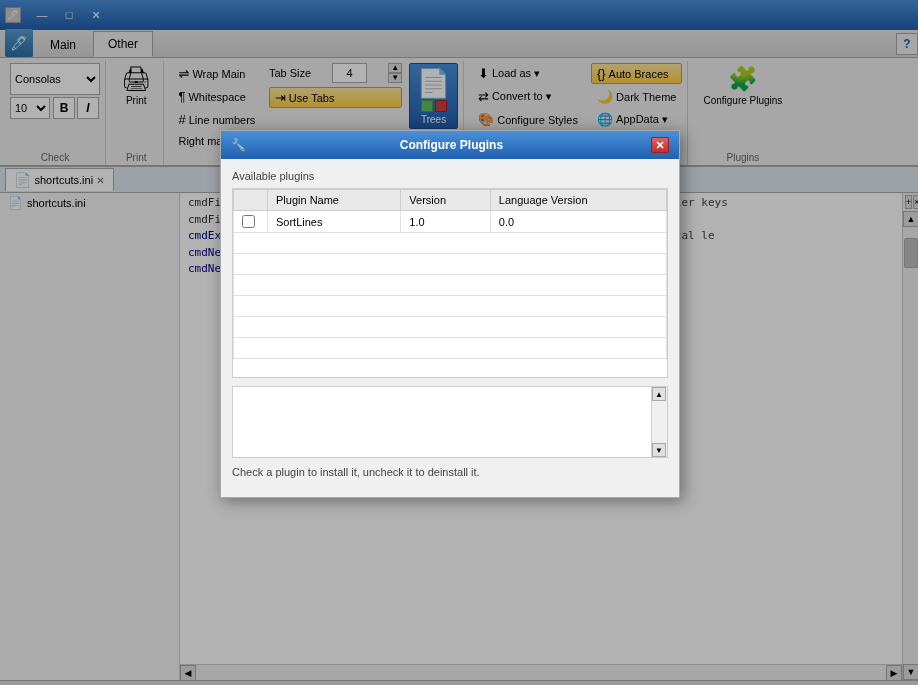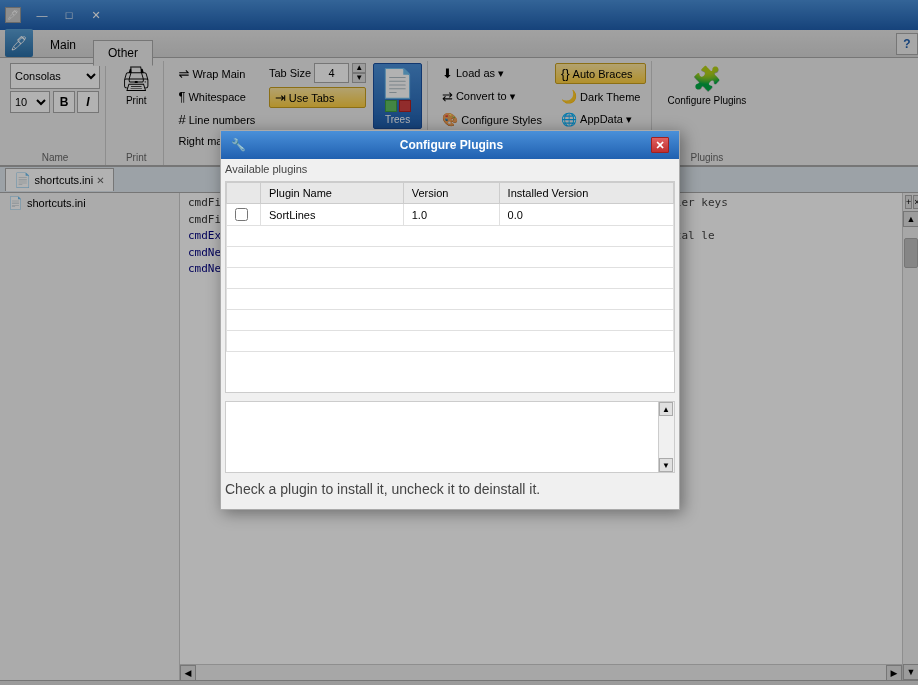--- a/index.html
+++ b/index.html
@@ -9,21 +9,21 @@
     .title-bar { height: 30px; background: linear-gradient(to bottom, #4a90d9, #2060b0); display: flex; align-items: center; padding: 0 5px; color: white; font-size: 12px; }
     .title-bar-icons { display: flex; gap: 3px; margin-right: 8px; }
     .title-icon { width: 16px; height: 16px; background: #ccc; border: 1px solid #999; font-size: 9px; display: flex; align-items: center; justify-content: center; cursor: pointer; }
     .title-text { flex: 1; font-size: 12px; }
     .title-controls { display: flex; gap: 1px; }
     .title-ctrl-btn { width: 26px; height: 20px; display: flex; align-items: center; justify-content: center; font-size: 11px; cursor: pointer; color: white; background: transparent; border: none; }
 
     
     .ribbon-tabs { height: 28px; background: linear-gradient(to bottom, #e8e8e8, #d8d8d8); display: flex; align-items: flex-end; padding-left: 5px; border-bottom: 1px solid #aaa; }
     .ribbon-tab { padding: 5px 14px; font-size: 12px; cursor: pointer; background: transparent; border: 1px solid transparent; border-bottom: none; margin-right: 2px; }
-    .ribbon-tab.active { background: #f0f0f0; border-color: #aaa; border-bottom: 1px solid #f0f0f0; color: #000; position: relative; top: 9px; }
+    .ribbon-tab.active { background: #f0f0f0; border-color: #aaa; border-bottom: 1px solid #f0f0f0; color: #000; position: relative; top: 0; }
     .ribbon-tab-icon { width: 28px; height: 28px; background: linear-gradient(to bottom, #5a9fd4, #2a6fa8); display: flex; align-items: center; justify-content: center; margin-right: 2px; border-radius: 2px; color: white; font-size: 14px; cursor: pointer; }
 
     
     .ribbon { background: #f0f0f0; border-bottom: 2px solid #aaa; padding: 3px 5px 0 5px; display: flex; align-items: stretch; min-height: 90px; }
     .ribbon-group { display: flex; flex-direction: column; align-items: flex-start; padding: 0 5px; border-right: 1px solid #ccc; margin-right: 3px; }
     .ribbon-group-label { font-size: 10px; color: #666; text-align: center; width: 100%; margin-top: auto; padding: 2px 0; }
     .ribbon-group-content { display: flex; align-items: flex-start; gap: 3px; flex: 1; }
 
     
     .ribbon-btn-lg { display: flex; flex-direction: column; align-items: center; padding: 3px 6px; cursor: pointer; border: 1px solid transparent; border-radius: 2px; min-width: 42px; }
@@ -33,21 +33,21 @@
     .ribbon-btn-sm { display: flex; align-items: center; gap: 3px; padding: 2px 5px; cursor: pointer; border: 1px solid transparent; border-radius: 2px; font-size: 11px; white-space: nowrap; }
     .ribbon-btn-sm .sm-icon { font-size: 13px; }
 
     .ribbon-btn-highlight { background: linear-gradient(to bottom, #ffe8a0, #ffd040); border: 1px solid #c8a020 !important; }
     .ribbon-btn-blue { background: linear-gradient(to bottom, #4a90d9, #2060b0); color: white; border: 1px solid #1a50a0 !important; }
 
     .ribbon-col { display: flex; flex-direction: column; gap: 2px; justify-content: flex-start; padding-top: 2px; }
     .ribbon-row { display: flex; gap: 3px; align-items: center; }
 
     
-    .font-select { width: 90px; height: 26px; font-size: 11px; border: 1px solid #aaa; background: white; }
+    .font-select { width: 90px; height: 32px; font-size: 11px; border: 1px solid #aaa; background: white; }
     .font-size-select { width: 40px; height: 22px; font-size: 11px; border: 1px solid #aaa; background: white; }
     .font-btns { display: flex; gap: 2px; }
     .font-btn { width: 22px; height: 22px; border: 1px solid #aaa; background: white; cursor: pointer; font-weight: bold; font-size: 12px; display: flex; align-items: center; justify-content: center; }
 
     
     .file-tab-area { background: #e0e8f0; border-bottom: 1px solid #aaa; display: flex; align-items: center; padding: 0 5px; height: 26px; gap: 3px; }
     .file-tab { background: #c8d8e8; border: 1px solid #aaa; border-bottom: none; padding: 3px 8px; font-size: 11px; cursor: pointer; display: flex; align-items: center; gap: 3px; }
     .file-tab.active { background: white; }
     .file-tab-close { font-size: 10px; cursor: pointer; color: #666; }
 
@@ -78,29 +78,29 @@
     .h-scroll-area { height: 16px; background: #f0f0f0; border-top: 1px solid #ccc; display: flex; }
     .h-scroll-btn { width: 16px; height: 16px; background: #e0e0e0; border: 1px solid #aaa; display: flex; align-items: center; justify-content: center; font-size: 9px; cursor: pointer; }
     .h-scroll-track { flex: 1; background: #f0f0f0; }
 
     
     .dialog-overlay { position: absolute; top: 0; left: 0; width: 100%; height: 100%; background: rgba(0,0,0,0.3); z-index: 100; display: flex; align-items: center; justify-content: center; }
     .dialog { background: #f0f0f0; border: 1px solid #aaa; box-shadow: 3px 3px 15px rgba(0,0,0,0.4); width: 460px; position: absolute; top: 130px; left: 220px; }
     .dialog-title { background: linear-gradient(to bottom, #4a90d9, #2060b0); color: white; padding: 6px 10px; display: flex; align-items: center; justify-content: space-between; font-size: 12px; font-weight: bold; }
     .dialog-title-icon { font-size: 12px; margin-right: 6px; }
     .dialog-close-btn { width: 18px; height: 16px; background: linear-gradient(to bottom, #e06060, #c03030); border: 1px solid #a02020; color: white; display: flex; align-items: center; justify-content: center; font-size: 11px; cursor: pointer; border-radius: 1px; }
-    .dialog-body { padding: 4px; }
+    .dialog-body { padding: 11px; }
     .dialog-section-label { font-size: 11px; color: #444; margin-bottom: 6px; }
     .plugin-table { width: 100%; border-collapse: collapse; border: 1px solid #ccc; background: white; }
     .plugin-table th { background: #e8e8e8; border: 1px solid #ccc; padding: 4px 8px; font-size: 11px; text-align: left; font-weight: normal; }
     .plugin-table td { border: 1px solid #e0e0e0; padding: 4px 8px; font-size: 11px; }
     .plugin-table .empty-rows td { height: 20px; }
-    .plugin-table-container { border: 1px solid #ccc; height: 212px; overflow-y: auto; margin-bottom: 8px; background: white; }
+    .plugin-table-container { border: 1px solid #ccc; height: 190px; overflow-y: auto; margin-bottom: 8px; background: white; }
     .plugin-desc-area { border: 1px solid #ccc; height: 70px; background: white; margin-bottom: 8px; overflow-y: auto; }
-    .dialog-footer-text { font-size: 14px; color: #444; margin-bottom: 8px; }
+    .dialog-footer-text { font-size: 11px; color: #444; margin-bottom: 8px; }
     .dialog-buttons { display: flex; justify-content: flex-end; }
     .btn-ok { background: linear-gradient(to bottom, #e8f0ff, #c8d8f8); border: 1px solid #4a80c8; padding: 4px 20px; font-size: 12px; cursor: pointer; border-radius: 2px; color: #000; }
 
     .checkbox-cell { display: flex; align-items: center; }
     input[type=checkbox] { margin-right: 4px; }
 
     .tab-size-input { width: 35px; height: 20px; border: 1px solid #aaa; background: white; font-size: 11px; text-align: center; }
     .spinner-btns { display: flex; flex-direction: column; }
     .spin-btn { width: 14px; height: 10px; background: #e0e0e0; border: 1px solid #aaa; font-size: 8px; display: flex; align-items: center; justify-content: center; cursor: pointer; line-height: 1; }
 
@@ -145,21 +145,21 @@
           <select class="font-size-select">
             <option>10</option>
           </select>
           <div class="font-btns">
             <div class="font-btn">B</div>
             <div class="font-btn" style="font-style:italic;">I</div>
           </div>
         </div>
       </div>
     </div>
-    <div class="ribbon-group-label">Name</div>
+    <div class="ribbon-group-label">Check</div>
   </div>
 
   <div class="ribbon-group">
     <div class="ribbon-group-content">
       <div class="ribbon-btn-lg">
         <div class="btn-icon">🖨</div>
         <div class="btn-label">Print</div>
       </div>
     </div>
     <div class="ribbon-group-label">Print</div>
@@ -178,21 +178,21 @@
         </div>
         <div class="ribbon-btn-sm">
           <span class="sm-icon">#</span>
           <span>Line numbers</span>
         </div>
         <div class="ribbon-btn-sm">
           <span>Right margin | 0</span>
         </div>
       </div>
       <div class="ribbon-col" style="margin-left:4px;">
-        <div style="display:flex;align-items:center;gap:3px;">
+        <div style="display:flex;align-items:center;gap:21px;">
           <span style="font-size:11px;">Tab Size</span>
           <input type="text" class="tab-size-input" value="4" style="">
           <div class="spinner-btns">
             <div class="spin-btn">▲</div>
             <div class="spin-btn">▼</div>
           </div>
         </div>
         <div class="ribbon-btn-sm ribbon-btn-highlight" style="margin-top:2px;">
           <span class="sm-icon">⇥</span>
           <span>Use Tabs</span>
@@ -339,21 +339,21 @@
     <div class="dialog-body">
       <div class="dialog-section-label">Available plugins</div>
 
       <div class="plugin-table-container">
         <table class="plugin-table">
           <thead>
             <tr>
               <th style="width:24px;"></th>
               <th>Plugin Name</th>
               <th>Version</th>
-              <th>Installed Version</th>
+              <th>Language Version</th>
             </tr>
           </thead>
           <tbody>
             <tr>
               <td>
                 <div class="checkbox-cell">
                   <input type="checkbox" style="">
                 </div>
               </td>
               <td>SortLines</td>

